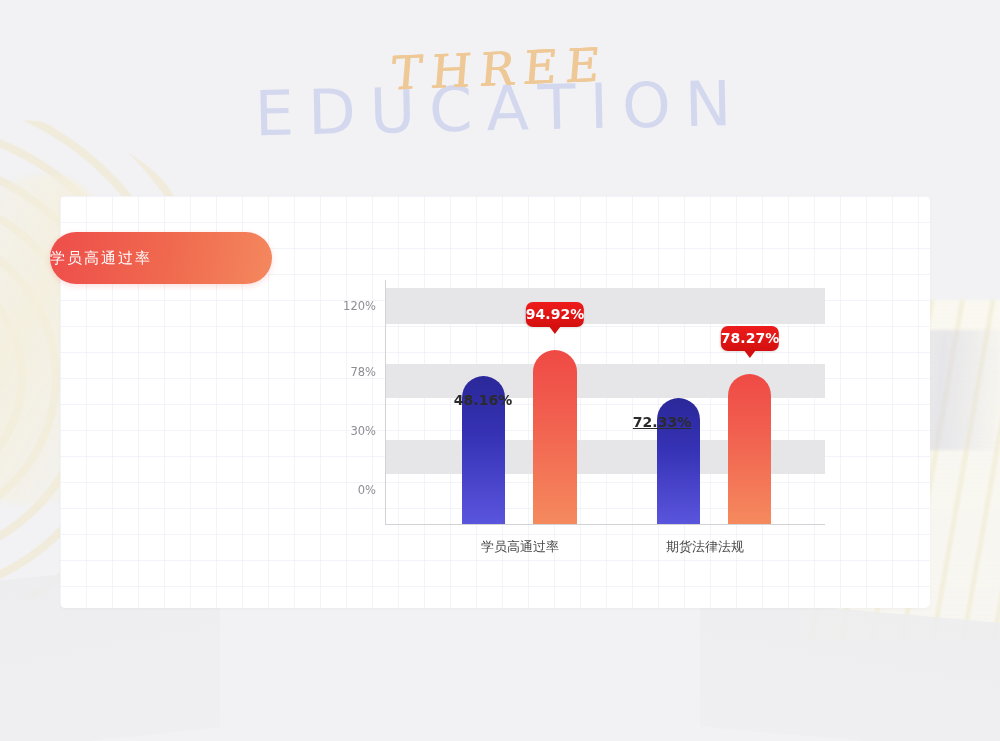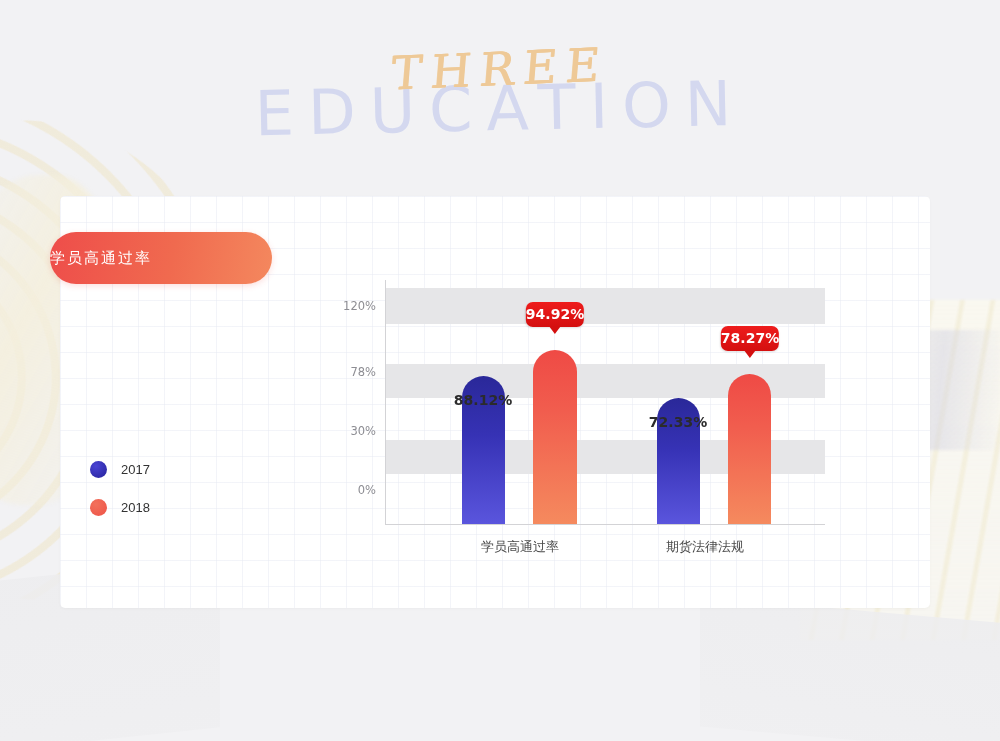--- a/index.html
+++ b/index.html
@@ -324,53 +324,43 @@
   <div class="word-education">EDUCATION</div>
   <div class="word-three">THREE</div>
 </div>
 
 <div class="card">
 
   <div class="pass-badge">
     <span>学员高通过率</span>
   </div>
 
-  <div class="legend">
-    <div class="legend-row">
-      <span class="legend-dot c2017"></span>
-      <span class="legend-label">2017</span>
-    </div>
-    <div class="legend-row">
-      <span class="legend-dot c2018"></span>
-      <span class="legend-label">2018</span>
-    </div>
-  </div>
 
   <div class="chart">
     <div class="plot">
 
       <div class="band b1"></div>
       <div class="band b2"></div>
       <div class="band b3"></div>
 
       <div class="ytick" style="top:26px">120%</div>
       <div class="ytick" style="top:92px">78%</div>
       <div class="ytick" style="top:151px">30%</div>
       <div class="ytick" style="top:210px">0%</div>
 
       <div class="bar blue" style="left:76px; width:43px; height:148px;"></div>
-      <div class="bar-value" style="left:97px; top:112px;">88.12%</div>
+      <div class="bar-value" style="left:97px; top:112px;">48.16%</div>
 
       <div class="bar red" style="left:147px; width:44px; height:174px;"></div>
       <div class="callout" style="left:169px; top:22px;">94.92%</div>
 
       <div class="xlabel" style="left:134px;">学员高通过率</div>
 
       <div class="bar blue" style="left:271px; width:43px; height:126px;"></div>
-      <div class="bar-value" style="left:292px; top:134px;">72.33%</div>
+      <div class="bar-value" style="left:276px; top:134px;text-decoration:underline;">72.33%</div>
 
       <div class="bar red" style="left:342px; width:43px; height:150px;"></div>
       <div class="callout" style="left:364px; top:46px;">78.27%</div>
 
       <div class="xlabel" style="left:319px;">期货法律法规</div>
 
     </div>
   </div>
 
 </div>

